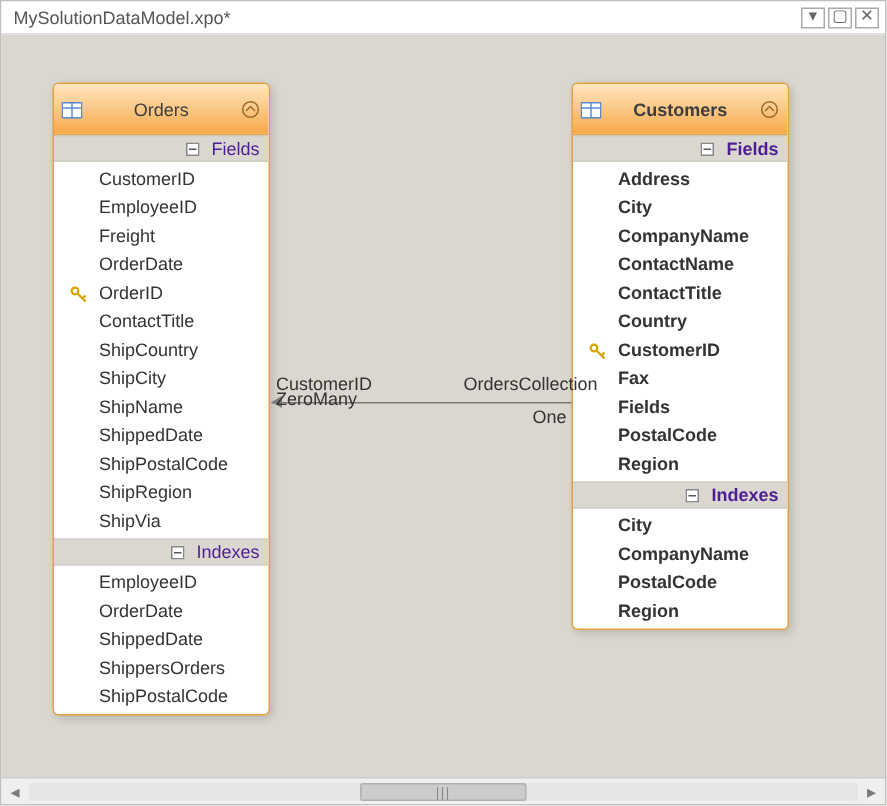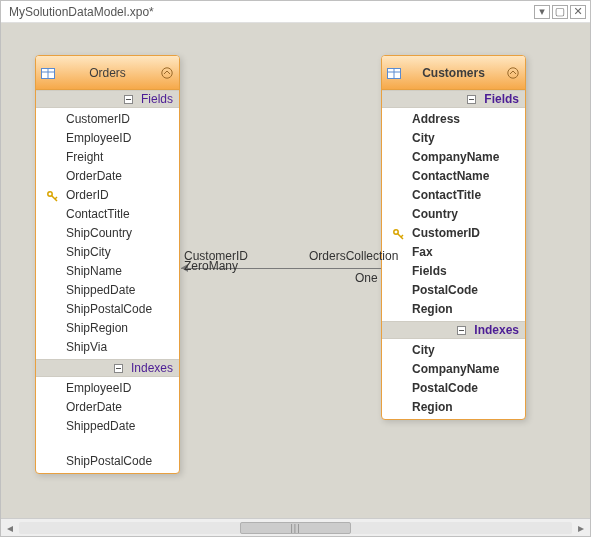--- a/index.html
+++ b/index.html
@@ -198,20 +198,21 @@
             <div class="row">
               <span class="iconcell"></span>
               <span>OrderDate</span>
             </div>
             <div class="row">
               <span class="iconcell"></span>
               <span>ShippedDate</span>
             </div>
             <div class="row">
               <span class="iconcell"></span>
+              <span>ShippersOrders</span>
             </div>
             <div class="row">
               <span class="iconcell"></span>
               <span>ShipPostalCode</span>
             </div>
           </div>
       </div>
 
       <div class="entity" style="left:380px; top:32px;font-weight:bold;">
         <div class="entity-header">

